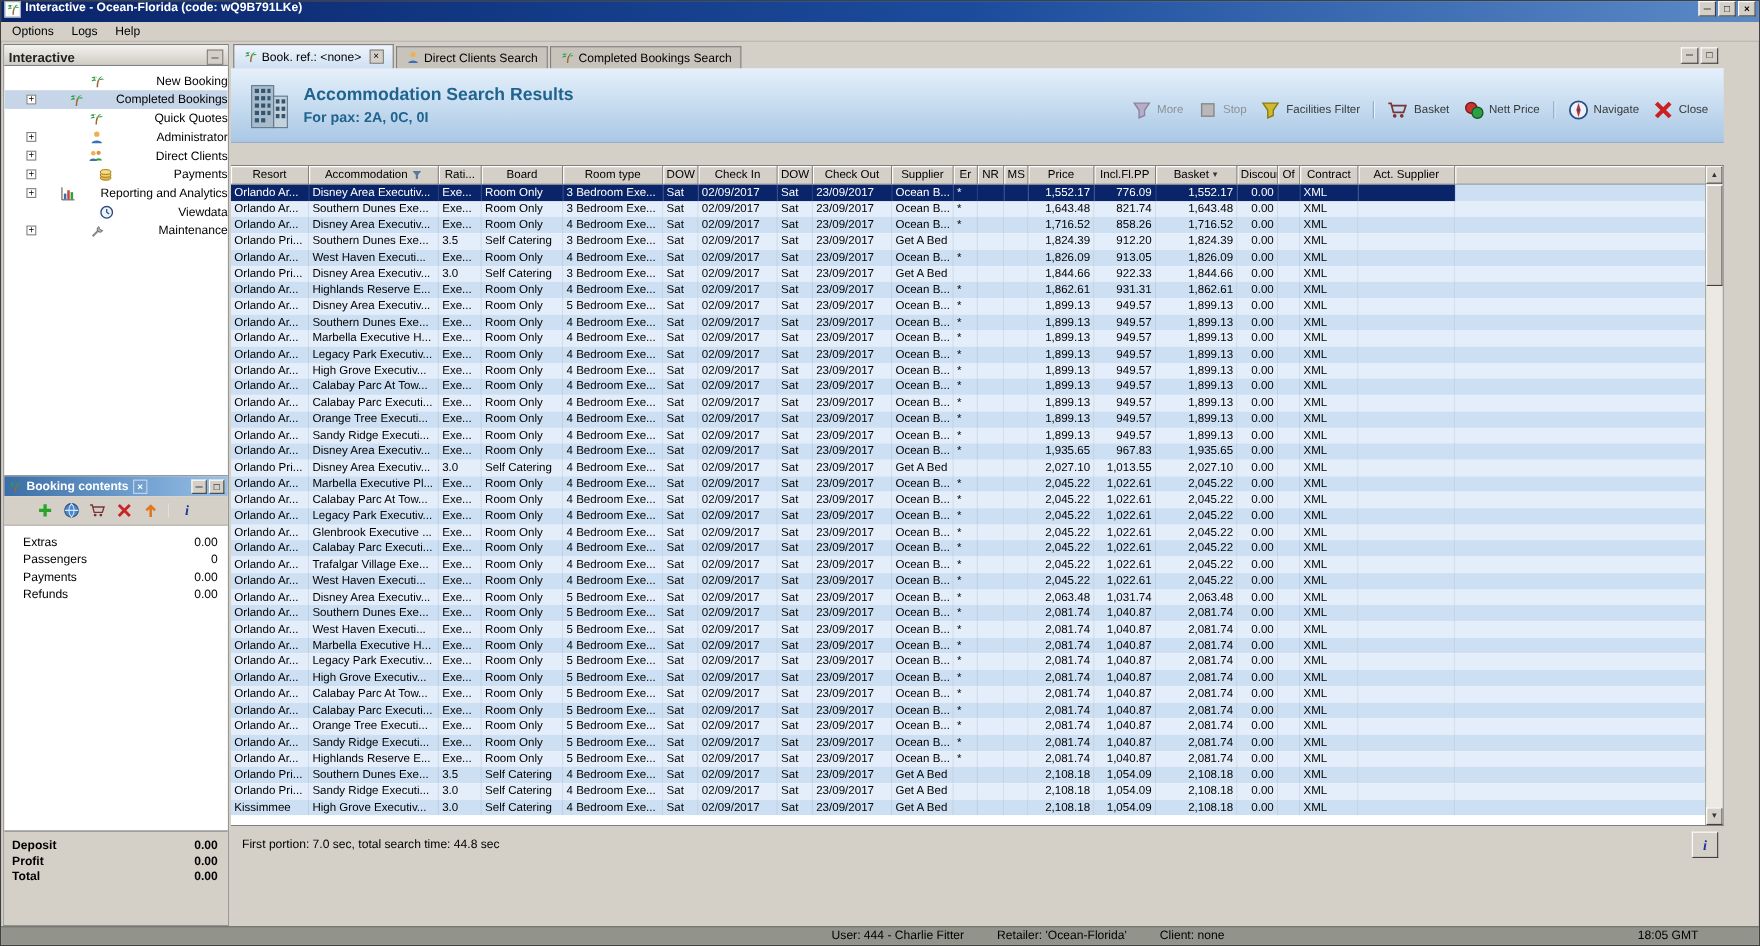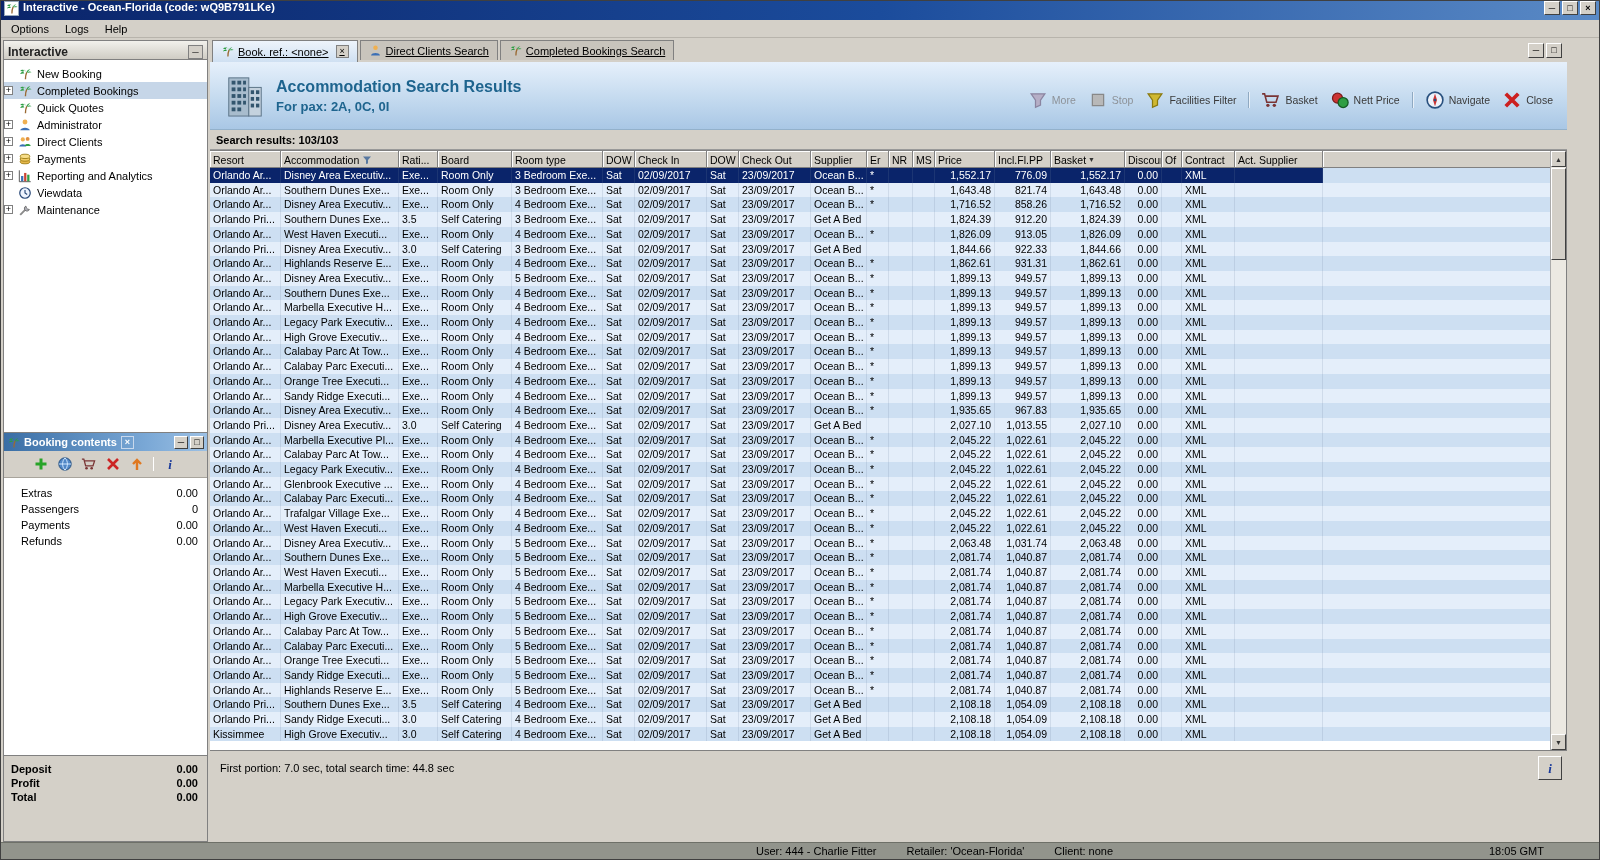--- a/index.html
+++ b/index.html
@@ -15,21 +15,21 @@
   .wbtn.small{width:14px;height:13px;line-height:11px;}
   .wbtn.flat{height:15px;}
   .menubar{position:absolute;left:0;top:19px;right:0;height:18px;display:flex;align-items:center;padding-left:2px;background:#d4d0c8;border-bottom:1px solid #b8b4ac;}
   .menu-item{padding:2px 8px;}
 
   
   .left-panel{position:absolute;left:2px;top:39px;width:205px;bottom:17px;display:flex;flex-direction:column;border:1px solid #808080;background:#fff;}
   .panel-header{height:19px;background:linear-gradient(180deg,#f2f1ec,#cfccc4);display:flex;align-items:flex-end;padding:0 4px;border-bottom:1px solid #808080;font-weight:bold;font-size:12px;color:#222;flex:none;}
   .collapse-btn{margin-left:auto;width:15px;height:14px;border:1px solid #808080;background:#d4d0c8;font-size:9px;line-height:12px;text-align:center;font-weight:bold;}
   .tree{height:372px;background:#fff;overflow:hidden;padding-top:5px;flex:none;}
-  .tree-item{display:flex;align-items:center;height:17px;padding-left:0;white-space:nowrap;}
+  .tree-item{display:flex;align-items:center;height:17px;padding-left:20px;white-space:nowrap;justify-content:space-between;}
   .tree-item.selected{background:#c6d6e8;}
   .plus{width:9px;height:9px;border:1px solid #808080;background:#fff;font-size:9px;line-height:7px;text-align:center;margin-right:5px;flex:none;}
   .plus.hidden{visibility:hidden;}
   .ticon{width:14px;height:14px;margin-right:5px;flex:none;}
   .tlabel{font-size:11px;}
 
   .bc{flex:1;display:flex;flex-direction:column;border-top:1px solid #808080;min-height:0;}
   .bc-titlebar{height:18px;background:linear-gradient(90deg,#3a6ea5,#7aa8d6 70%,#9cc0e4);color:#fff;display:flex;align-items:center;padding:0 3px;gap:4px;flex:none;font-weight:bold;}
   .bc-icon{width:13px;height:13px;flex:none;}
   .bc-close{width:13px;height:13px;border:1px solid #c8d8ec;font-size:9px;line-height:11px;text-align:center;color:#fff;}
@@ -39,21 +39,21 @@
   .bc-sep{width:1px;height:14px;background:#808080;border-right:1px solid #fff;}
   .bc-list{flex:1;background:#fff;padding-top:7px;min-height:0;}
   .bc-row{display:flex;height:16px;padding:0 9px 0 17px;align-items:center;}
   .bc-row .val{margin-left:auto;}
   .bc-totals{height:86px;background:#d4d0c8;border-top:1px solid #808080;padding:6px 9px 0 7px;flex:none;}
   .bc-trow{display:flex;height:14px;font-weight:bold;align-items:center;}
   .bc-trow .val{margin-left:auto;}
 
   
   .right-panel{position:absolute;left:209px;top:39px;width:1357px;bottom:17px;background:#d4d0c8;}
-  .tabstrip{height:22px;display:flex;align-items:flex-start;padding-left:2px;position:relative;text-decoration:underline;}
+  .tabstrip{height:22px;display:flex;align-items:flex-end;padding-left:2px;position:relative;}
   .tab{height:20px;display:flex;align-items:center;gap:4px;padding:0 8px;border:1px solid #808080;border-bottom:none;background:#c8c4bc;margin-right:2px;white-space:nowrap;}
   .tab.active{background:linear-gradient(180deg,#eef4fb,#cfe0f2);height:22px;font-weight:normal;}
   .tabicon{width:13px;height:13px;}
   .tab-close{width:13px;height:13px;border:1px solid #808080;background:#d4d0c8;font-size:9px;line-height:11px;text-align:center;margin-left:3px;}
   .mdi-btns{position:absolute;right:5px;top:3px;display:flex;gap:2px;}
 
   .banner{height:68px;background:linear-gradient(180deg,#e6f0fb 0%,#c4daef 55%,#a9c7e5 100%);display:flex;align-items:center;padding:0 8px;border-bottom:1px solid #93b1cb;}
   .bicon{width:42px;height:48px;margin:0 10px 0 6px;flex:none;}
   .btitle{font-size:16px;font-weight:bold;color:#1e648e;}
   .bsub{font-size:13px;font-weight:bold;color:#1e648e;margin-top:3px;}
@@ -61,21 +61,21 @@
   .tool{display:flex;flex-direction:row;align-items:center;gap:4px;min-width:30px;}
   .ticon20{width:20px;height:20px;}
   .tlab{font-size:10.5px;color:#3a3a3a;white-space:nowrap;}
   .tool.disabled .tlab{color:#8d9298;}
   .vsep{width:1px;align-self:stretch;background:#8fa9c2;margin:2px 0;box-shadow:1px 0 0 #e8f0f8;}
 
   .results-label{height:20px;background:#d4d0c8;display:flex;align-items:center;padding-left:6px;font-weight:bold;border-bottom:1px solid #999;}
 
   .grid-area{position:absolute;left:0;right:0;top:110px;bottom:91px;background:#fff;border:1px solid #808080;border-left:none;overflow:hidden;}
   .results-table{border-collapse:separate;border-spacing:0;table-layout:fixed;width:1341px;font-size:10.5px;}
-  .results-table th{height:17px;background:#d4d0c8;border-right:1px solid #808080;border-bottom:1px solid #808080;box-shadow:inset 1px 1px 0 #fff;font-weight:normal;text-align:left;padding:0 3px;white-space:nowrap;overflow:hidden;}
+  .results-table th{height:17px;background:#d4d0c8;border-right:1px solid #808080;border-bottom:1px solid #808080;box-shadow:inset 1px 1px 0 #fff;font-weight:normal;text-align:center;padding:0 3px;white-space:nowrap;overflow:hidden;}
   .results-table td{height:14.7px;line-height:14.7px;padding:0 3px;white-space:nowrap;overflow:hidden;border-right:1px solid rgba(110,135,160,0.18);}
   .results-table td.right{text-align:right;}
   .results-table td.filler{border-right:none;}
   tbody tr:nth-child(odd){background:#cddff2;}
   tbody tr:nth-child(even){background:#e4eefa;}
   tbody tr.selected td{background:#0a246a;color:#fff;}
   tbody tr.selected td.filler{background:#cddff2;color:#000;}
   .hlabel{display:inline-block;vertical-align:middle;}
   .hfilter{display:inline-block;width:10px;height:10px;vertical-align:middle;margin-left:3px;}
   .hsort{font-size:7px;color:#333;margin-left:2px;vertical-align:middle;}
@@ -440,21 +440,20 @@
           <span class="ticon20">
             <svg viewBox="0 0 16 16">
               <path d="M3 3l10 10M13 3L3 13" stroke="#cc2020" stroke-width="3"></path>
             </svg>
           </span>
           <span class="tlab">Close</span>
         </div>
       </div>
   </div>
 
-  <div class="results-label">Search results: 103/103</div>
 
   <div class="grid-area">
     <table class="results-table" id="results-table">
         <colgroup>
           <col style="width: 71px;">
           <col style="width: 118px;">
           <col style="width: 39px;">
           <col style="width: 74px;">
           <col style="width: 91px;">
           <col style="width: 32px;">

